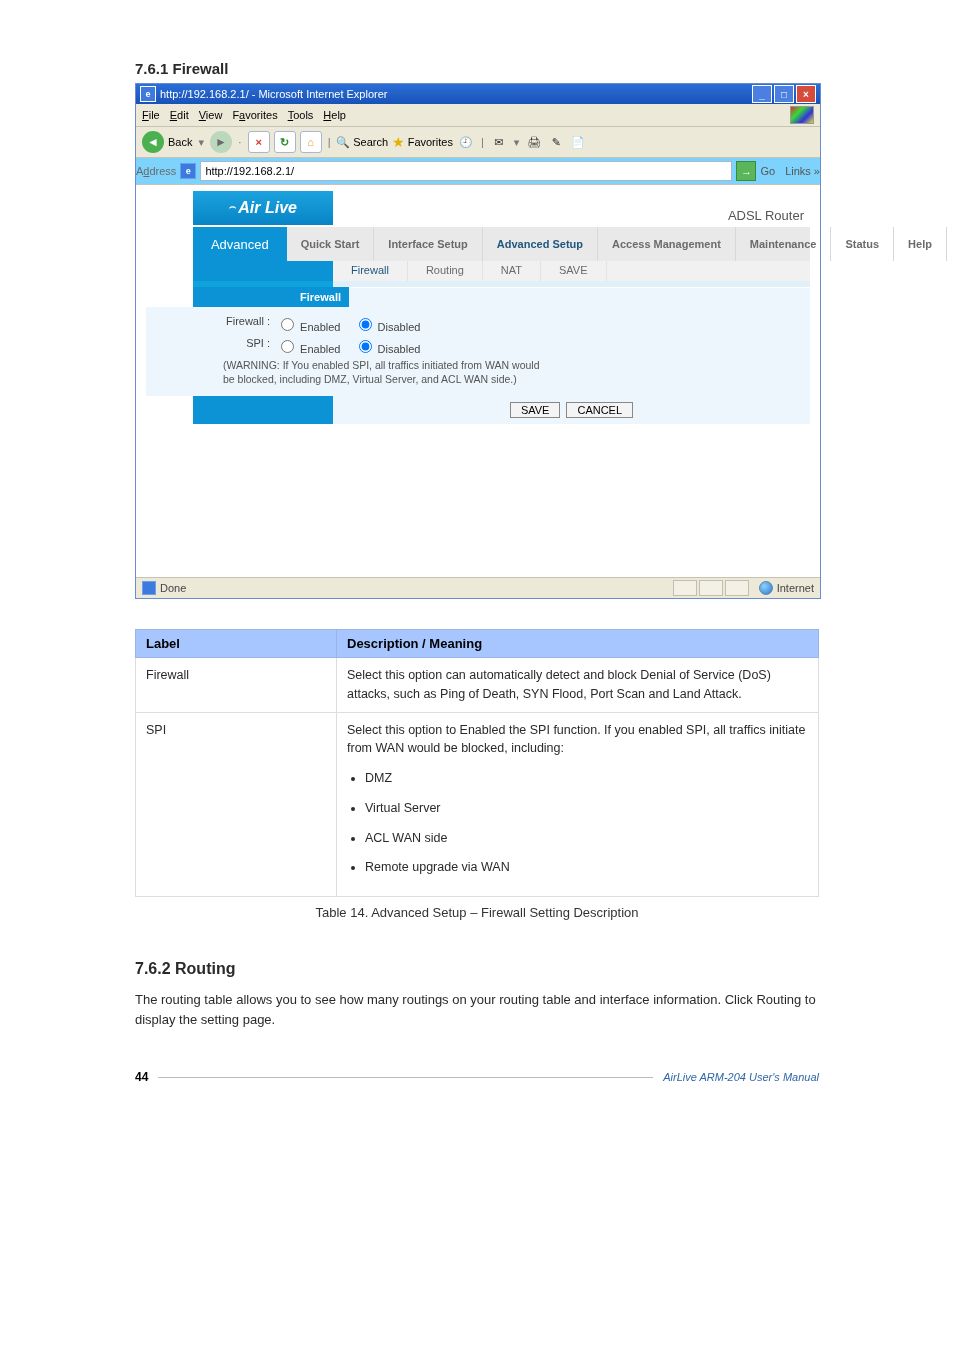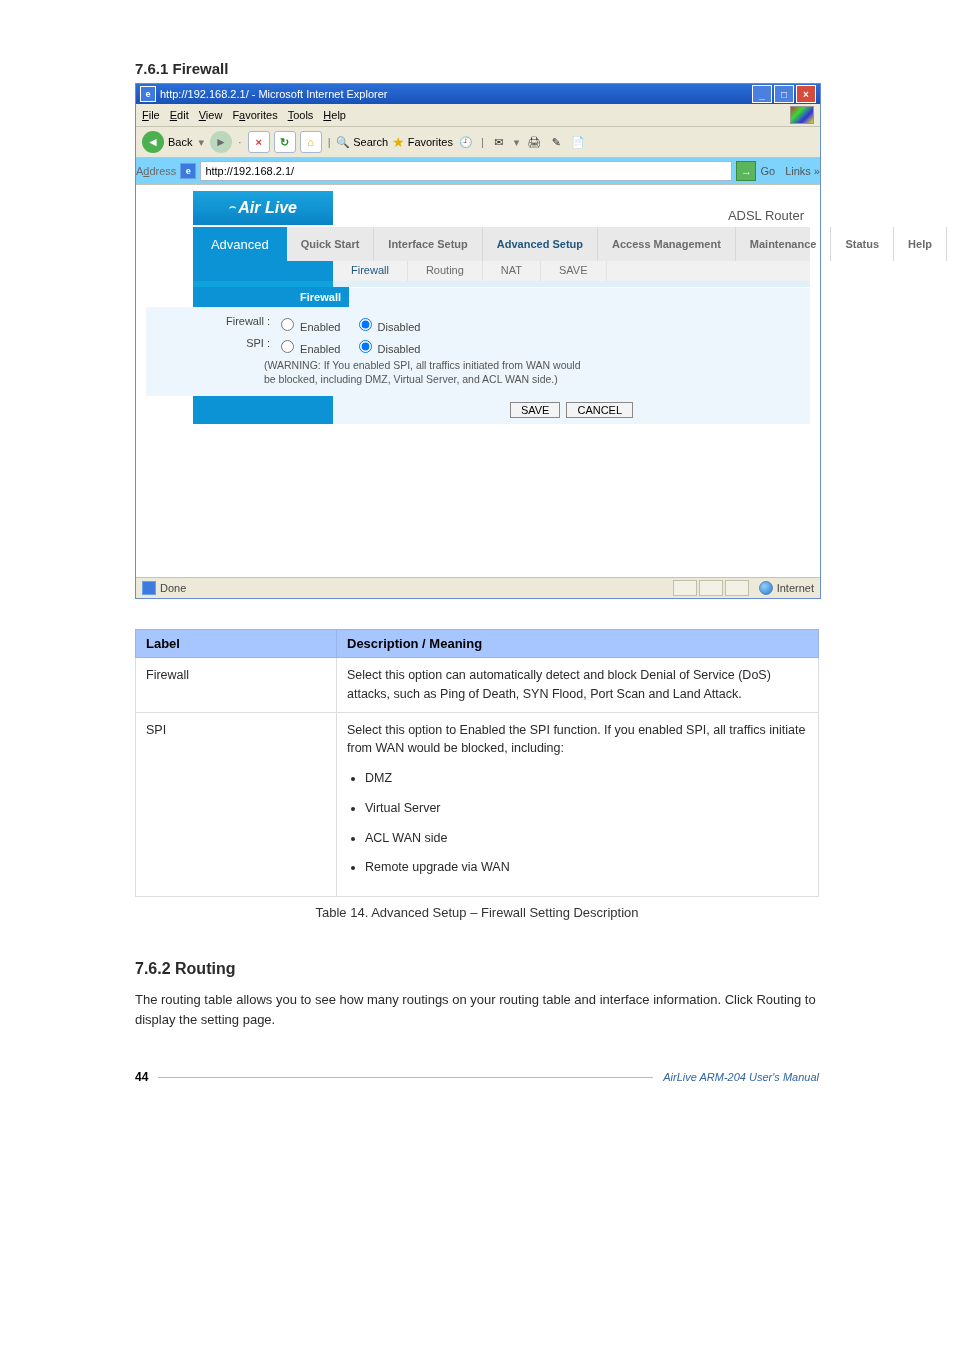--- a/index.html
+++ b/index.html
@@ -167,21 +167,21 @@
   .form-left {
     width:140px; margin-left:47px; background:var(--router-blue);
   }
   .form-body {
     flex:1; background:#ecf6fc; padding:8px 10px 10px 10px;
     color:#444; font-size:11px;
   }
   .frow { display:flex; align-items:flex-start; margin-bottom:4px; }
   .flabel { width:114px; text-align:right; padding-right:6px; }
   .fopt label { margin-right:10px; }
-  .warn { margin-left:108px; color:#555; font-size:10.5px; line-height:1.3; max-width:330px;}
+  .warn { margin-left:67px; color:#555; font-size:10.5px; line-height:1.3; max-width:330px;}
   .btn-row { display:flex; }
   .btn-left { width:140px; margin-left:47px; background:var(--router-blue); height:28px;}
   .btn-body {
     flex:1; background:#ecf6fc; height:28px;
     display:flex; align-items:center; justify-content:center; gap:6px;
   }
   .btn-body button {
     font-size:11px; padding:1px 10px; border:1px solid #888; background:#f4f4f4;
   }
   .ie-status {

